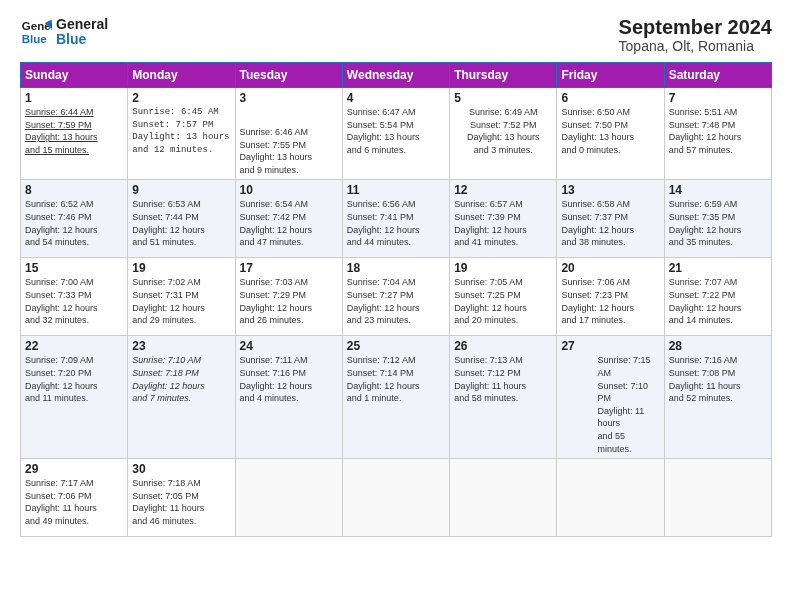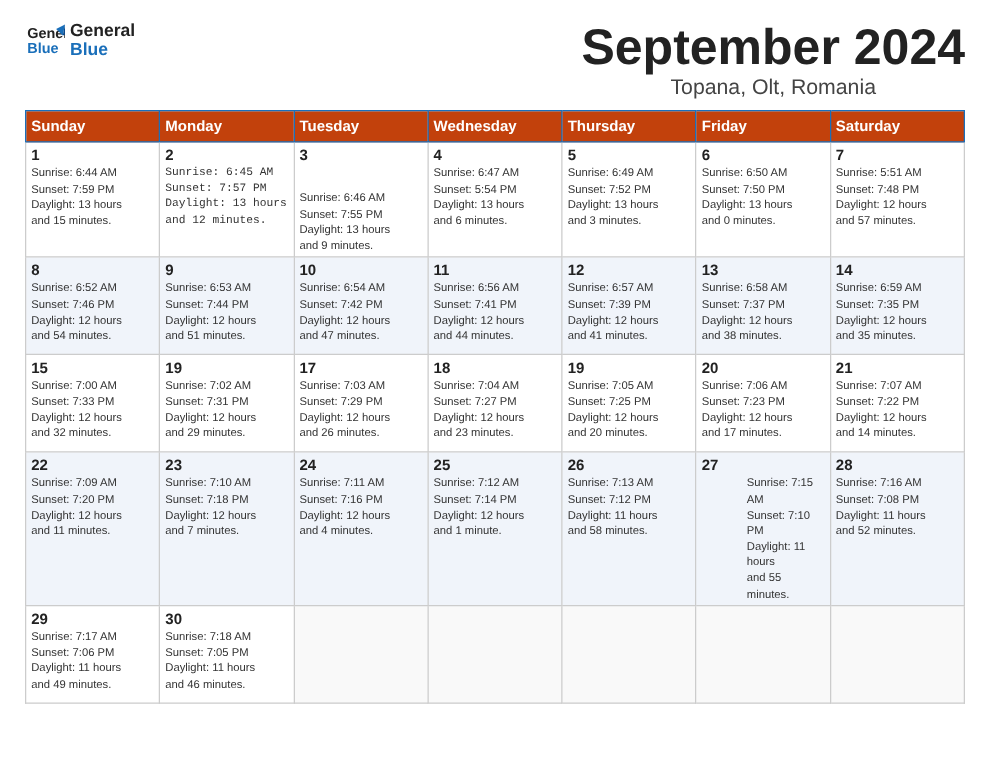--- a/index.html
+++ b/index.html
@@ -28,37 +28,37 @@
       gap: 4px;
     }
     .logo-icon {
       width: 32px;
       height: 32px;
     }
     .title-block {
       text-align: right;
     }
     .month-year {
-      font-size: 40px;
+      font-size: 20px;
       font-weight: bold;
       color: #222;
       line-height: 1.1;
     }
     .location {
-      font-size: 17px;
+      font-size: 14px;
       color: #444;
-      text-align: center;
+      text-align: left;
     }
     table {
       width: 100%;
       border-collapse: collapse;
       table-layout: fixed;
     }
     thead th {
-      background: #c2410c;
+      background: #a21caf;
       color: #fff;
       font-size: 12px;
       font-weight: bold;
       padding: 5px 4px;
       text-align: left;
       border: 1px solid #1a6fba;
     }
     tbody td {
       border: 1px solid #ccc;
       vertical-align: top;
@@ -121,21 +121,21 @@
           <th>Wednesday</th>
           <th>Thursday</th>
           <th>Friday</th>
           <th>Saturday</th>
         </tr>
     </thead>
     <tbody id="calendar-body">
     <tr>
           <td>
             <span class="day-num">1</span>
-            <div class="day-info" style="white-space: pre-line;">Sunrise: 6:44 AM
+            <div class="day-info" style="white-space: pre-line; text-decoration: underline;">Sunrise: 6:44 AM
 Sunset: 7:59 PM
 Daylight: 13 hours
 and 15 minutes.</div>
           </td>
           <td>
             <span class="day-num">2</span>
             <div class="day-info" style="white-space: pre-line; font-family: Liberation Mono, monospace;">Sunrise: 6:45 AM
 Sunset: 7:57 PM
 Daylight: 13 hours
 and 12 minutes.</div>
@@ -149,21 +149,21 @@
           </td>
           <td>
             <span class="day-num">4</span>
             <div class="day-info" style="white-space: pre-line;">Sunrise: 6:47 AM
 Sunset: 5:54 PM
 Daylight: 13 hours
 and 6 minutes.</div>
           </td>
           <td>
             <span class="day-num">5</span>
-            <div class="day-info" style="white-space: pre-line;">Sunrise: 6:49 AM
+            <div class="day-info" style="white-space: pre-line; text-align: center;">Sunrise: 6:49 AM
 Sunset: 7:52 PM
 Daylight: 13 hours
 and 3 minutes.</div>
           </td>
           <td>
             <span class="day-num">6</span>
             <div class="day-info" style="white-space: pre-line;">Sunrise: 6:50 AM
 Sunset: 7:50 PM
 Daylight: 13 hours
 and 0 minutes.</div>
@@ -281,21 +281,21 @@
         <tr>
           <td>
             <span class="day-num">22</span>
             <div class="day-info" style="white-space: pre-line;">Sunrise: 7:09 AM
 Sunset: 7:20 PM
 Daylight: 12 hours
 and 11 minutes.</div>
           </td>
           <td>
             <span class="day-num">23</span>
-            <div class="day-info" style="white-space: pre-line;">Sunrise: 7:10 AM
+            <div class="day-info" style="white-space: pre-line; font-style: italic;">Sunrise: 7:10 AM
 Sunset: 7:18 PM
 Daylight: 12 hours
 and 7 minutes.</div>
           </td>
           <td>
             <span class="day-num">24</span>
             <div class="day-info" style="white-space: pre-line;">Sunrise: 7:11 AM
 Sunset: 7:16 PM
 Daylight: 12 hours
 and 4 minutes.</div>

